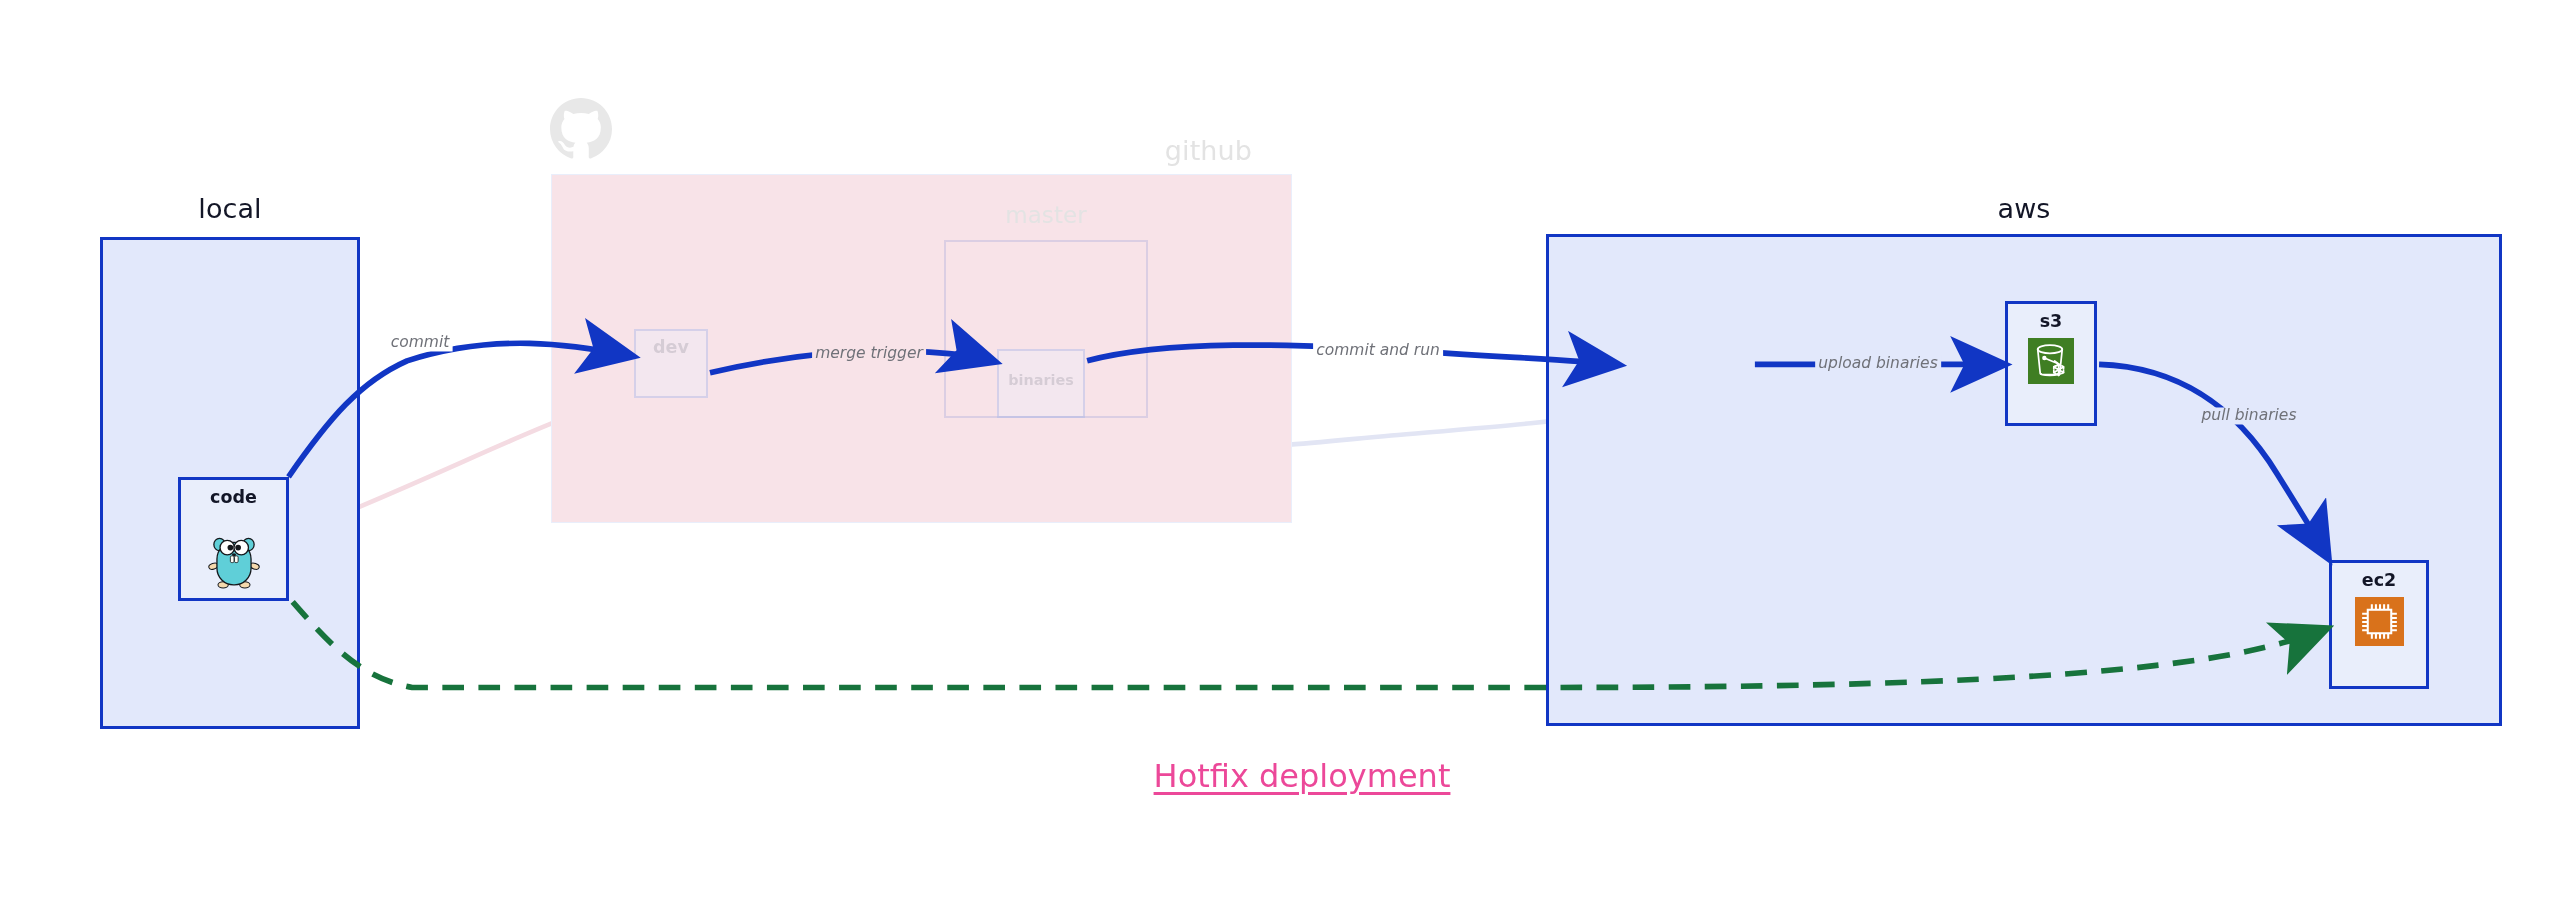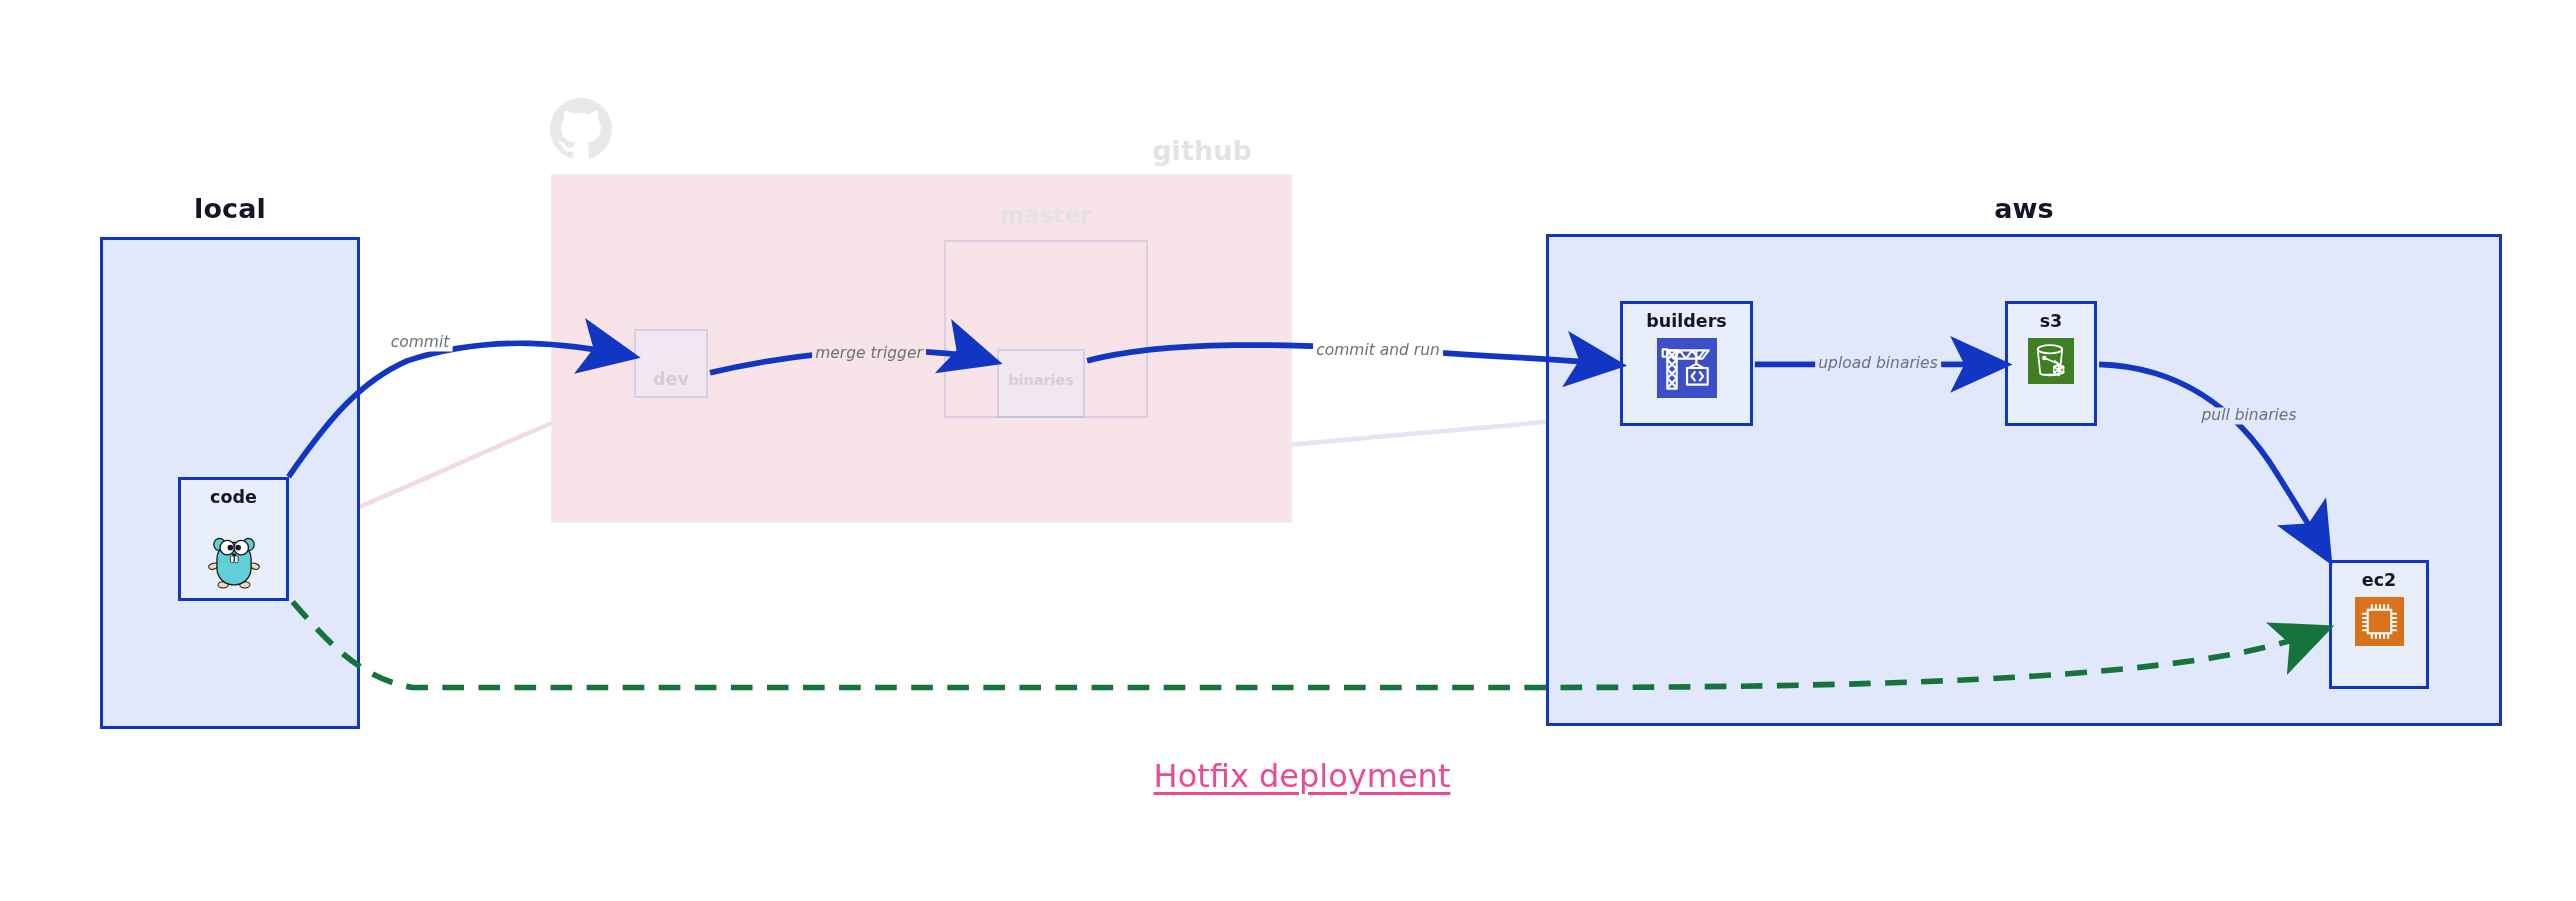--- a/index.html
+++ b/index.html
@@ -15,21 +15,21 @@
   .group-local,.group-aws{
     background:#e2e8fb;border:3.6px solid #1136c4;
   }
   .group-github{
     background:#f8e3e8;border:1.5px solid #e9eefb;
   }
 
   
   .group-caption{
     position:absolute;white-space:nowrap;
-    font-size:27px;font-weight:700;letter-spacing:0.1px;
+    font-size:27px;font-weight:400;letter-spacing:0.1px;
     color:#131627;
   }
   .group-caption.muted{color:#e3e3e3;}
 
   
   .node{
     position:absolute;box-sizing:border-box;
     background:#e9eefb;border:3.6px solid #1136c4;
     display:flex;flex-direction:column;align-items:center;
   }
@@ -134,50 +134,27 @@
       <circle cx="47" cy="36" r="5.5" fill="#15181c"></circle>
       <circle cx="62" cy="36" r="5.5" fill="#15181c"></circle>
 
       <ellipse cx="54" cy="50" rx="4" ry="3" fill="#15181c"></ellipse>
       <rect x="47" y="52" width="7" height="13" rx="2.5" fill="#fdfdf6" stroke="#15181c" stroke-width="1.6"></rect>
       <rect x="55" y="52" width="7" height="13" rx="2.5" fill="#fdfdf6" stroke="#15181c" stroke-width="1.6"></rect>
     </svg>
   </div>
 
   <div class="node faded" style="left:634px;top:329px;width:74px;height:69px;">
-    <div class="node-title" style="margin-top:40px;">dev</div>
+    <div class="node-title" style="margin-top:8px;">dev</div>
   </div>
 
   <div class="node faded" style="left:997px;top:349px;width:88px;height:69px;">
     <div class="node-title" style="margin-top:21.6px;font-size:14.4px;">binaries</div>
   </div>
 
-  <div class="node" style="left:1620px;top:301px;width:133px;height:125px;">
-    <div class="node-title">builders</div>
-    <svg class="node-icon" width="60" height="60" viewBox="0 0 116 116">
-      <rect x="0" y="0" width="116" height="116" fill="#3c4fc8"></rect>
-      <g fill="none" stroke="#ffffff" stroke-width="4.2" stroke-linejoin="round">
-
-        <rect x="20" y="24" width="18" height="74"></rect>
-        <path d="M20 24 L38 42 M38 24 L20 42 M20 42 L38 60 M38 42 L20 60 M20 60 L38 78 M38 60 L20 78 M20 78 L38 96 M38 78 L20 96"></path>
-
-        <rect x="11" y="22" width="9" height="14"></rect>
-
-        <path d="M20 24 L100 24 L88 40 L32 40 Z"></path>
-        <path d="M32 40 L44 24 M56 40 L44 24 M56 40 L68 24 M80 40 L68 24 M80 40 L92 24"></path>
-
-        <path d="M76 24 L76 50"></path>
-        <path d="M62 58 L76 50 L90 58"></path>
-
-        <rect x="58" y="58" width="40" height="32"></rect>
-
-        <path d="M73 66 L67 74 L73 82 M83 66 L89 74 L83 82" stroke-linecap="round"></path>
-      </g>
-    </svg>
-  </div>
 
   <div class="node" style="left:2005px;top:301px;width:92px;height:125px;">
     <div class="node-title">s3</div>
     <svg class="node-icon" width="46" height="46" viewBox="0 0 90 90">
       <rect x="0" y="0" width="90" height="90" fill="#3f7e23"></rect>
       <g fill="none" stroke="#ffffff" stroke-width="3.4" stroke-linecap="round" stroke-linejoin="round">
         <ellipse cx="43" cy="22" rx="24" ry="8"></ellipse>
         <path d="M19 22 L24 70 C24 74 62 74 62 70 L67 22"></path>
         <path d="M26 70 C26 72 58 72 58 70"></path>
 

